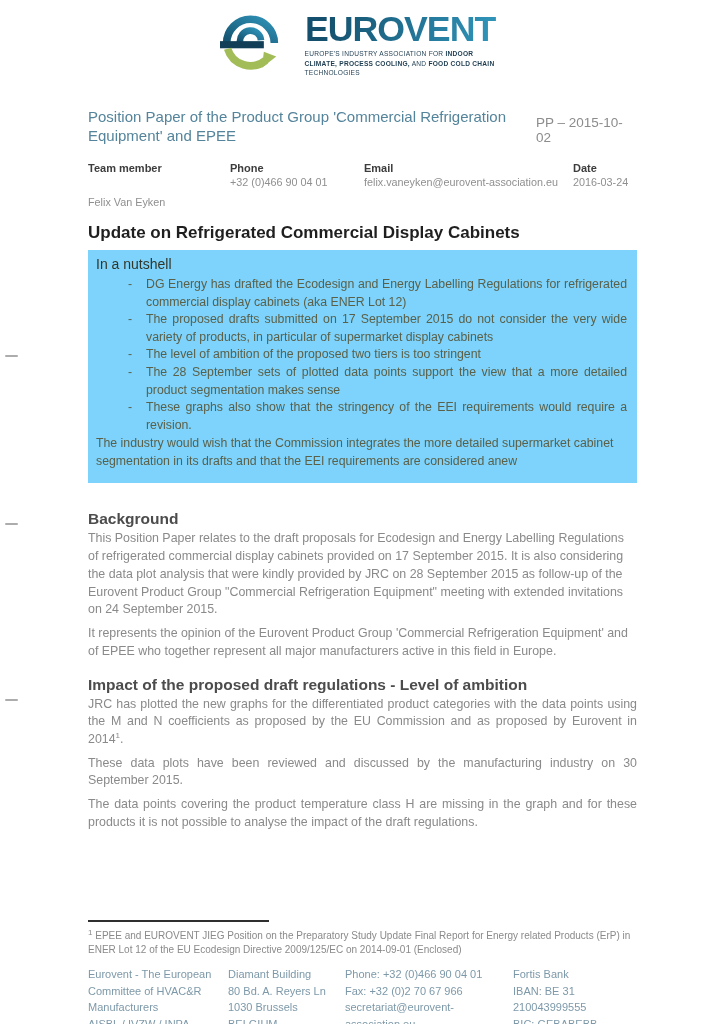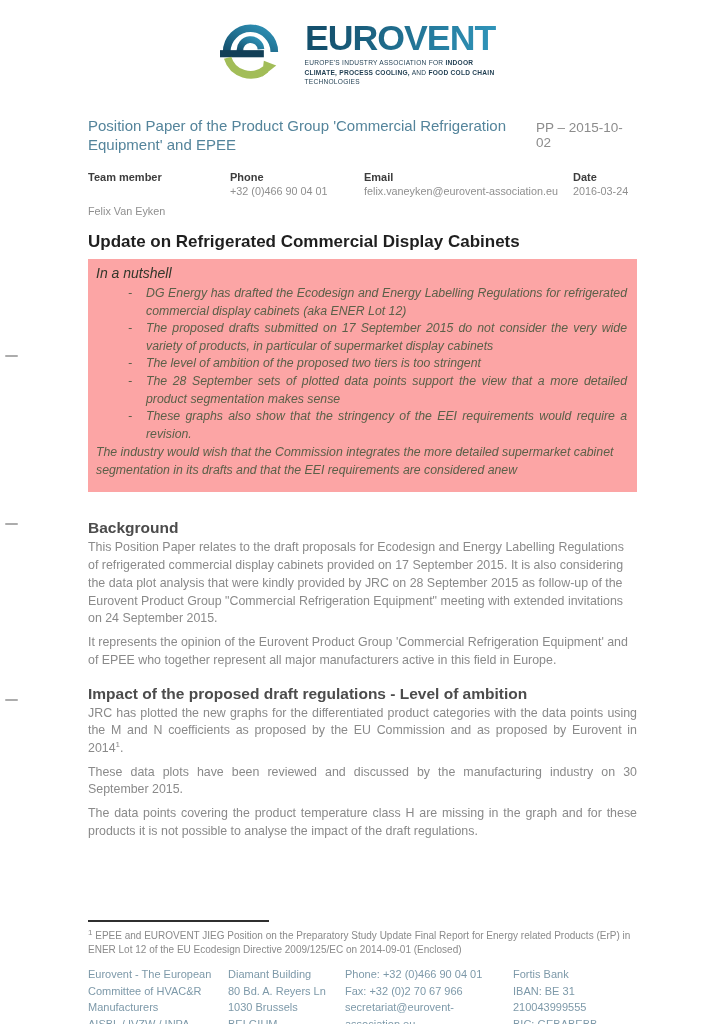--- a/index.html
+++ b/index.html
@@ -10,49 +10,49 @@
     font-family:"Liberation Sans", sans-serif;
     -webkit-font-smoothing:antialiased;
   }
   .content { padding:0 87px 0 88px; }
 
   
   .fold-mark { position:absolute; left:5px; width:13px; height:2px; background:#909090; opacity:.75; border-radius:1px; }
   .fm1 { top:355px; } .fm2 { top:523px; } .fm3 { top:699px; }
 
   
-  .logo-block { display:flex; align-items:center; justify-content:center; gap:24px; padding-top:20px; width:100%; }
+  .logo-block { display:flex; align-items:center; justify-content:center; gap:24px; padding-top:11px; width:100%; }
   .logo-icon { width:61px; height:62px; flex:0 0 auto; }
   .logo-text { display:flex; flex-direction:column; }
   .wordmark {
     font-size:35px; font-weight:bold; letter-spacing:-1px; line-height:1;
     background:linear-gradient(100deg,#14506d 10%,#2f93b8 90%);
     -webkit-background-clip:text; background-clip:text; color:transparent;
     transform:scaleX(1.02); transform-origin:left;
   }
   .tagline { margin-top:3px; width:200px; font-size:6.6px; letter-spacing:.25px; line-height:1.45; color:#1d3c50; }
   .tagline b { font-weight:bold; }
 
   
-  .title-row { display:flex; justify-content:space-between; align-items:center; margin-top:29px; }
+  .title-row { display:flex; justify-content:space-between; align-items:flex-end; margin-top:29px; }
   .doc-title { width:452px; font-size:15px; font-weight:normal; line-height:1.28; color:#54849b; }
   .doc-ref { font-size:13.5px; color:#8c8c8c; margin-top:1px; }
 
   
   .contact-table { display:flex; margin-top:17px; }
   .contact-col { display:flex; flex-direction:column; }
   .cc0 { width:142px;gap:20px; } .cc1 { width:134px; } .cc2 { width:209px; } .cc3 { flex:1; }
   .contact-label { font-size:11px; font-weight:bold; color:#3d3d3d; margin-bottom:2px; }
   .contact-value { font-size:10.8px; color:#8f8f8f; }
 
   
   .main-heading { margin-top:15px; font-size:17px; font-weight:bold; color:#1f1f1f; }
 
   
-  .nutshell { margin-top:7px; background:#fca5a5; padding:4px 10px 13px 8px; color:#5b6049; font-size:12.3px; line-height:1.43;font-style:italic; }
+  .nutshell { margin-top:7px; background:#7dd3fc; padding:4px 10px 13px 8px; color:#5b6049; font-size:12.3px; line-height:1.43; }
   .nutshell-title { font-size:14px; color:#32362a; margin-bottom:2px; font-weight:normal; }
   .nutshell-list { list-style:none; }
   .nutshell-list li { position:relative; padding-left:50px; text-align:justify; color:#5b6049; }
   .nutshell-list li::before { content:"-"; position:absolute; left:32px; }
   .nutshell-outro { margin-top:1px; color:#5b6049; }
 
   
   .section-heading { font-size:15.5px; font-weight:bold; color:#4c4c4c; }
   .sh-background { margin-top:27px; }
   .sh-impact { margin-top:15px; }

